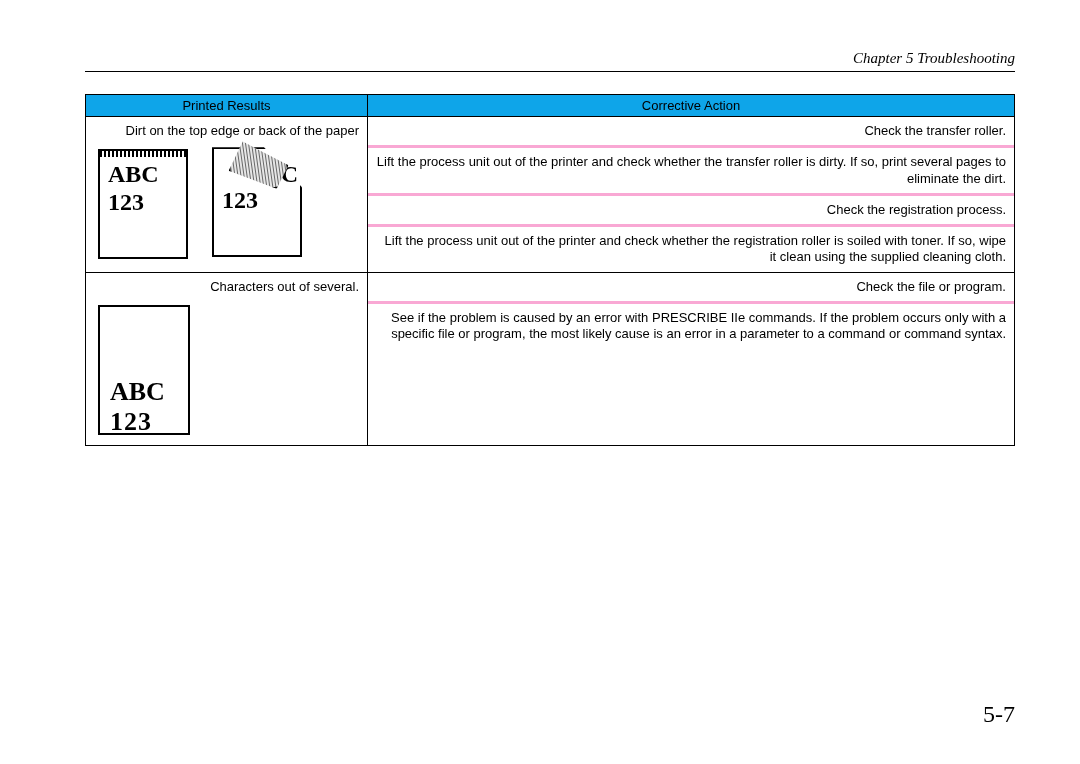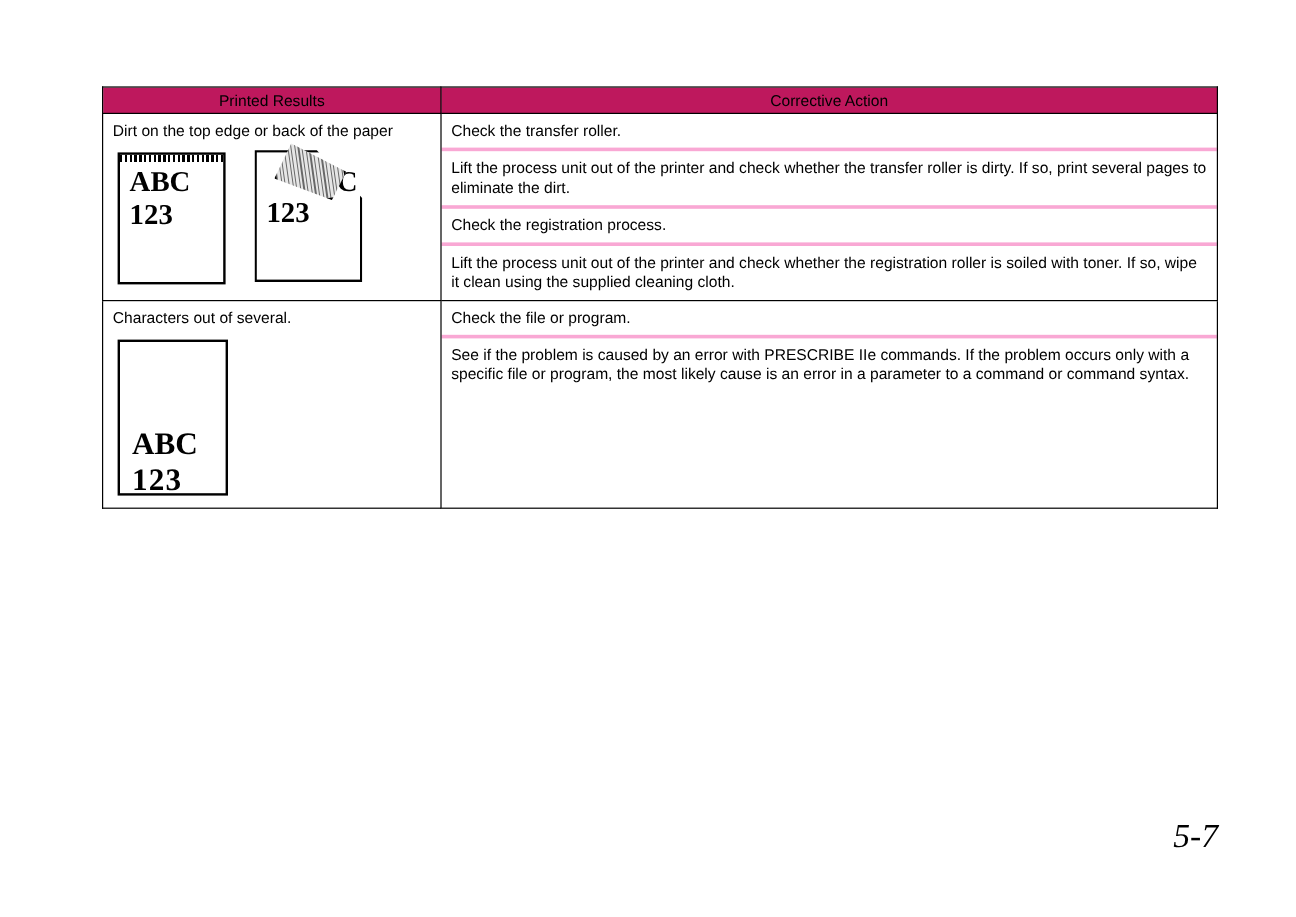--- a/index.html
+++ b/index.html
@@ -33,24 +33,24 @@
   }
   table.tr-table {
     border-collapse: collapse;
     width: 100%;
     margin-top: 22px;
     table-layout: fixed;
   }
   table.tr-table th, table.tr-table td {
     border: 1px solid #000;
     vertical-align: top;
-    text-align: left;
+    text-align: right;
   }
   table.tr-table th {
-    background: #be185d;
+    background: #0ea5e9;
     font-weight: normal;
     text-align: center;
     padding: 3px 4px;
     font-size: 13px;
   }
   .action-block {
     border-bottom: 3px solid #f9a8d4;
     padding: 6px 8px;
     line-height: 1.25;
   }
@@ -141,32 +141,34 @@
     font-family:"Times New Roman",Times,serif; font-weight:bold; font-size:26px;
   }
   .thumb2 .n123b {
     position:absolute; left:10px; bottom:-4px;
     font-family:"Times New Roman",Times,serif; font-weight:bold; font-size:26px;
     letter-spacing: 1px;
   }
 
   .page-number {
     position: absolute;
-    bottom: 50px;
+    bottom: 36px;
     right: 65px;
     font-family: "Times New Roman", Times, serif;
-    font-style: italic;
-    font-size: 28px;
+    font-size: 24px;
   }
 </style>
 </head>
 <body>
 
 <div class="page">
 
+  <div class="header-line">
+    <div class="chapter-line">Chapter 5  Troubleshooting</div>
+  </div>
 
   <table class="tr-table">
     <colgroup>
       <col style="width:282px">
       <col>
     </colgroup>
     <thead>
       <tr>
         <th>Printed Results</th>
         <th>Corrective Action</th>

